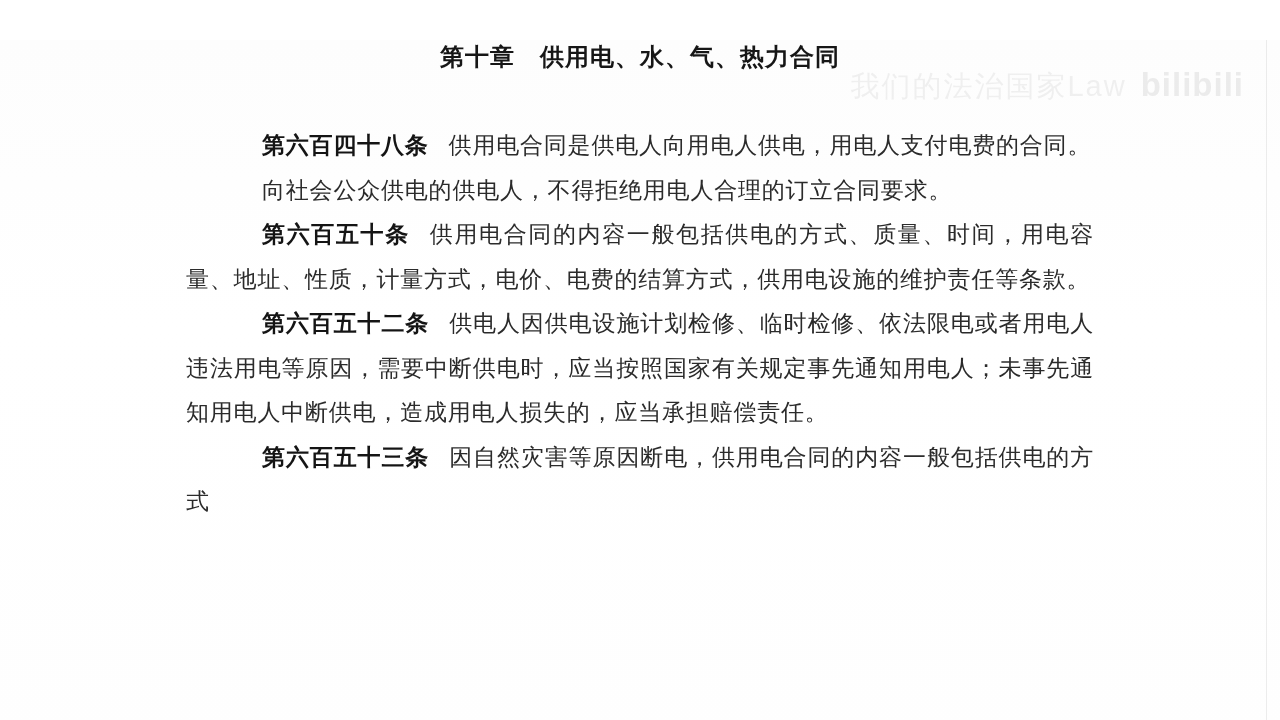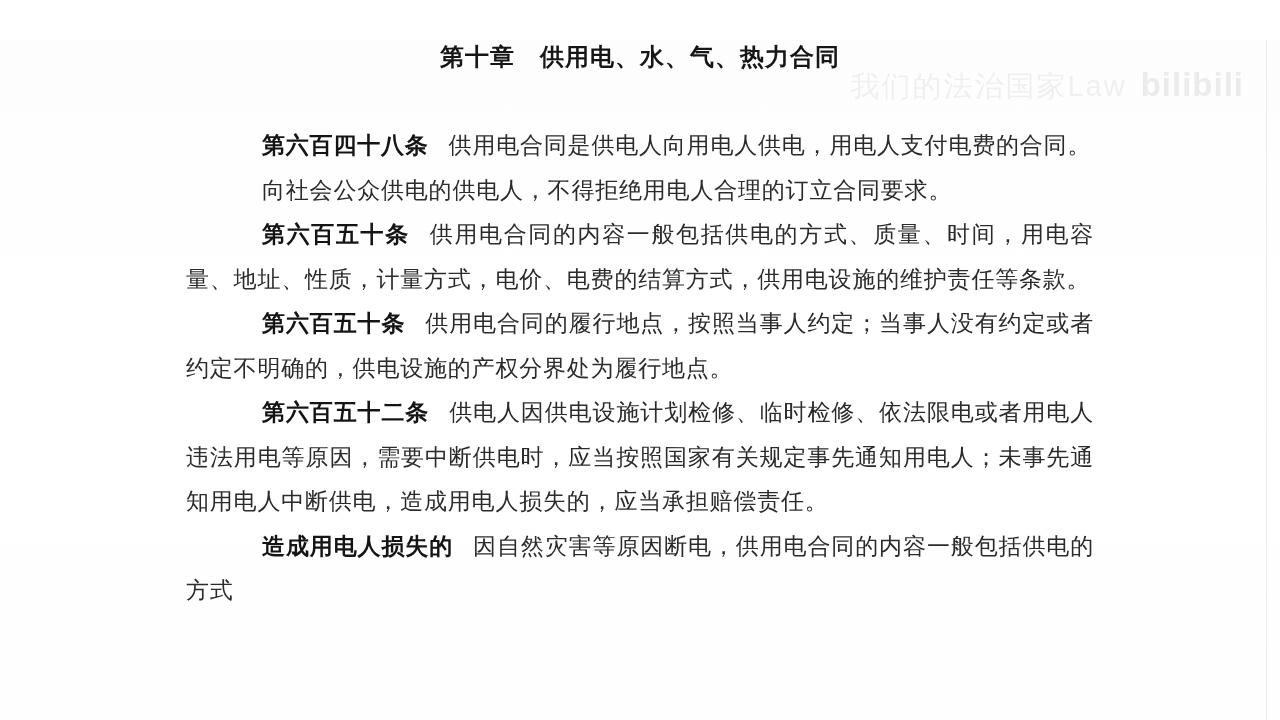--- a/index.html
+++ b/index.html
@@ -104,31 +104,28 @@
       </p>
 
       <p class="para">
         <span class="art-num"></span><span class="art-text">向社会公众供电的供电人，不得拒绝用电人合理的订立合同要求。</span>
       </p>
 
       <p class="para">
         <span class="art-num">第六百五十条</span><span class="art-text">供用电合同的内容一般包括供电的方式、质量、时间，用电容量、地址、性质，计量方式，电价、电费的结算方式，供用电设施的维护责任等条款。</span>
       </p>
 
-      <p class="para">
-        <span class="art-num">第六百五十条</span><span class="art-text">供用电合同的履行地点，按照当事人约定；当事人没有约定或者约定不明确的，供电设施的产权分界处为履行地点。</span>
-      </p>
 
 
       <p class="para">
         <span class="art-num">第六百五十二条</span><span class="art-text">供电人因供电设施计划检修、临时检修、依法限电或者用电人违法用电等原因，需要中断供电时，应当按照国家有关规定事先通知用电人；未事先通知用电人中断供电，造成用电人损失的，应当承担赔偿责任。</span>
       </p>
 
       <p class="para">
-        <span class="art-num">造成用电人损失的</span><span class="art-text">因自然灾害等原因断电，供用电合同的内容一般包括供电的方式</span>
+        <span class="art-num">第六百五十三条</span><span class="art-text">因自然灾害等原因断电，供用电合同的内容一般包括供电的方式</span>
       </p>
 
     </div>
   </div>
 
   <div class="edge-line"></div>
 
 </div>
 
 </body></html>

